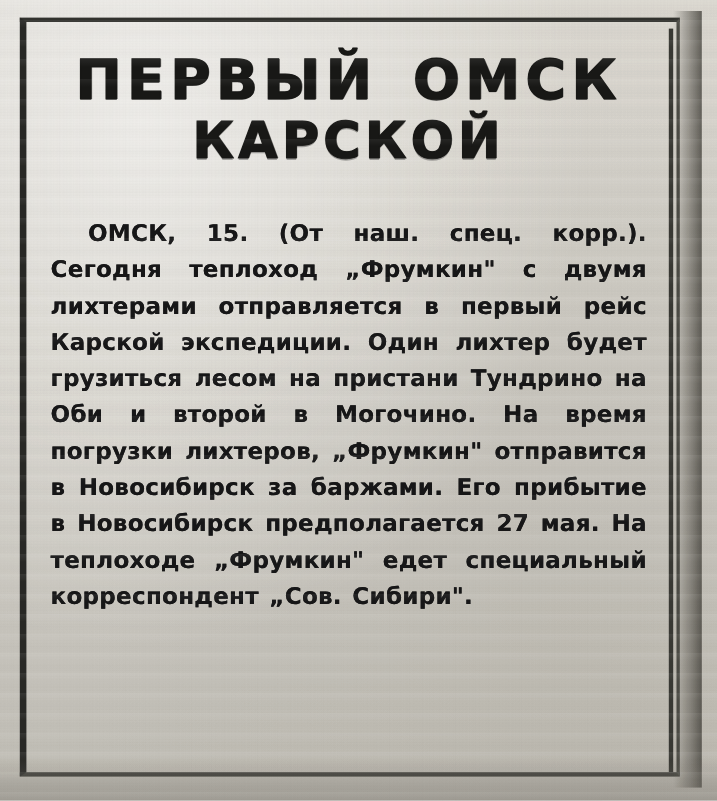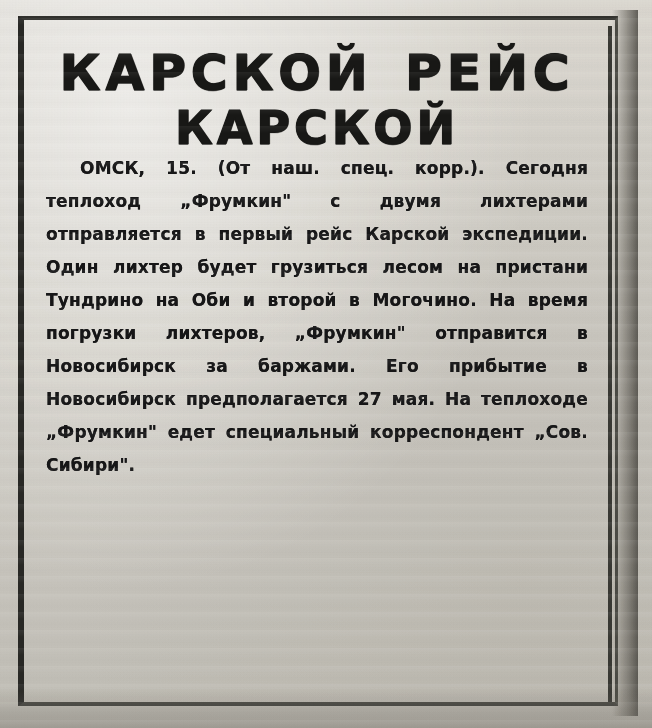--- a/index.html
+++ b/index.html
@@ -109,24 +109,25 @@
     -webkit-text-stroke: 1.1px #1b1b19;
   }
   .headline-line2 {
     font-size: 46px;
     letter-spacing: 4px;
     margin-top: 6px;
     -webkit-text-stroke: 1.1px #1b1b19;
   }
 
   #body-text {
+    margin-top: 44px;
     color: #19191a;
     font-family: "DejaVu Sans", sans-serif;
     font-weight: 700;
-    font-size: 17px;
+    font-size: 21px;
     line-height: 33px;
     text-align: justify;
     text-justify: inter-word;
     word-spacing: 2px;
     letter-spacing: 0.2px;
     text-shadow: 0 0 0.6px rgba(0,0,0,0.75);
   }
   #body-text p { margin: 0; }
   #body-text .indent { display: inline-block; width: 34px; }
 
@@ -155,21 +156,21 @@
   <div id="frame">
     <div id="frame-inner"></div>
   </div>
 
   <div id="edge-smudge"></div>
   <div id="bottom-smudge"></div>
 
   <div id="content">
 
     <div class="headline">
-      <div class="headline-line1">КАРСКОЙ РЕЙС</div>
+      <div class="headline-line1">ПЕРВЫЙ ОМСК</div>
       <div class="headline-line2">КАРСКОЙ</div>
     </div>
 
     <div id="body-text">
       <p><span class="indent"></span><span>ОМСК, 15. (От наш. спец. корр.).</span> <span>Сегодня теплоход „Фрумкин" с двумя лихтерами отправляется в первый рейс Карской экспедиции. Один лихтер будет грузиться лесом  на пристани Тундрино на Оби и второй  в  Могочино. На время  погрузки  лихтеров, „Фрумкин" отправится в Новосибирск за баржами. Его прибытие в Новосибирск предполагается 27 мая.  На теплоходе „Фрумкин"  едет специальный корреспондент „Сов. Сибири".</span></p>
     </div>
 
   </div>
 
   <div id="bands"></div>

